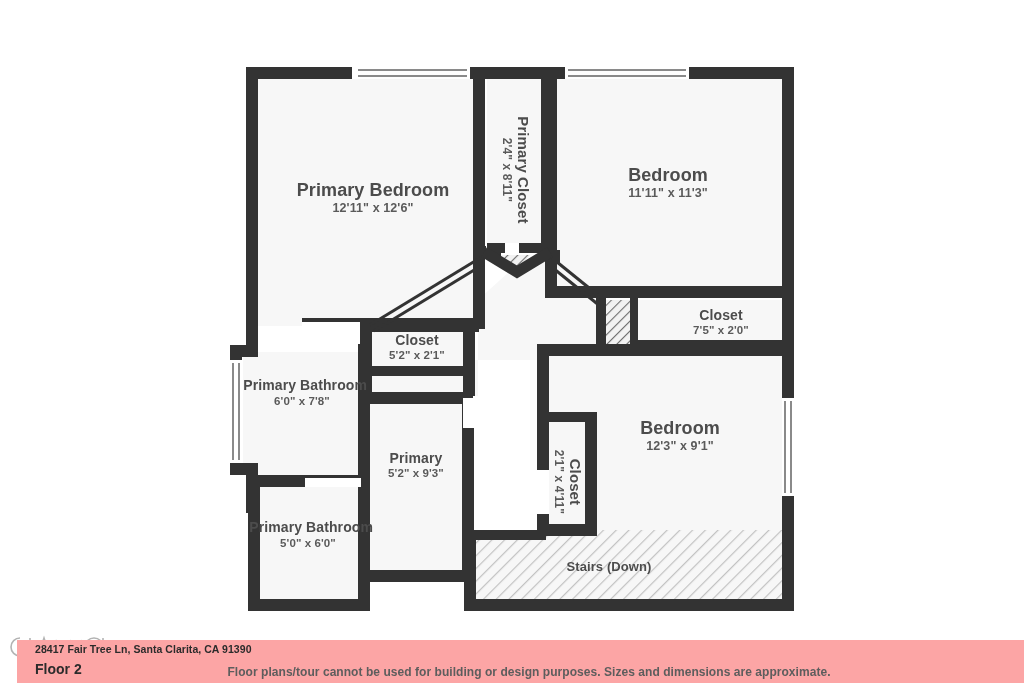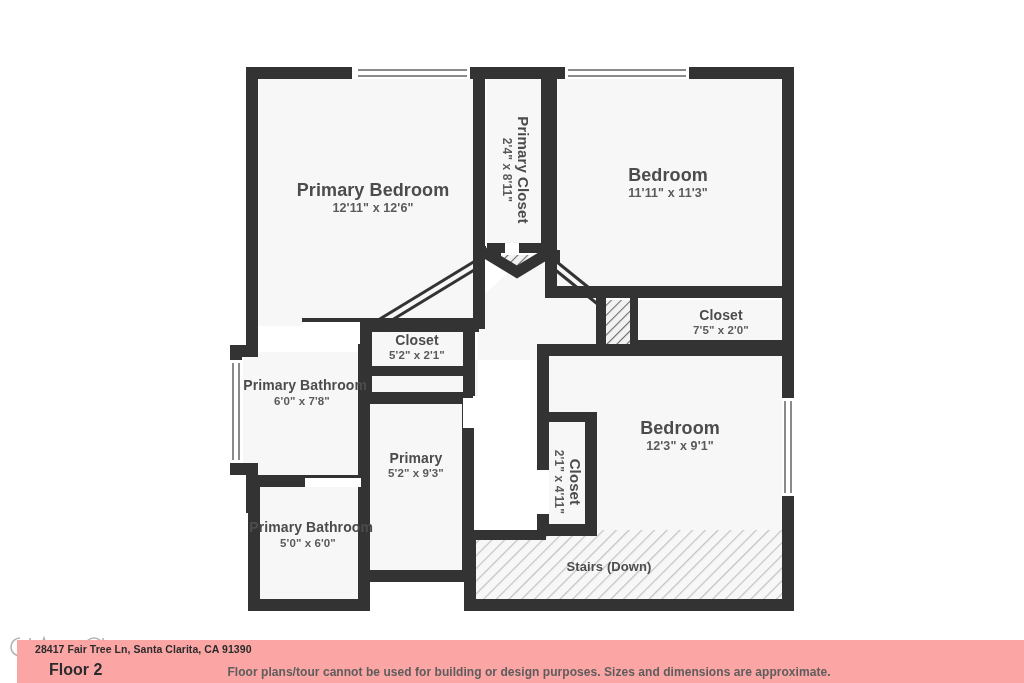--- a/index.html
+++ b/index.html
@@ -72,22 +72,21 @@
   }
   #addr {
     font-size: 10.5px;
     font-weight: bold;
     color: #2b2b2b;
     letter-spacing: .05px;
     white-space: nowrap;
   }
   #floor {
     margin-top: 6px;
-    margin-left: 14px;
-    font-size: 16px;
+    font-size: 14px;
     font-weight: bold;
     color: #2b2b2b;
   }
   #disclaimer {
     position: absolute;
     left: 0; top: 25px;
     width: 1024px;
     text-align: center;
     font-size: 12px;
     font-weight: bold;

